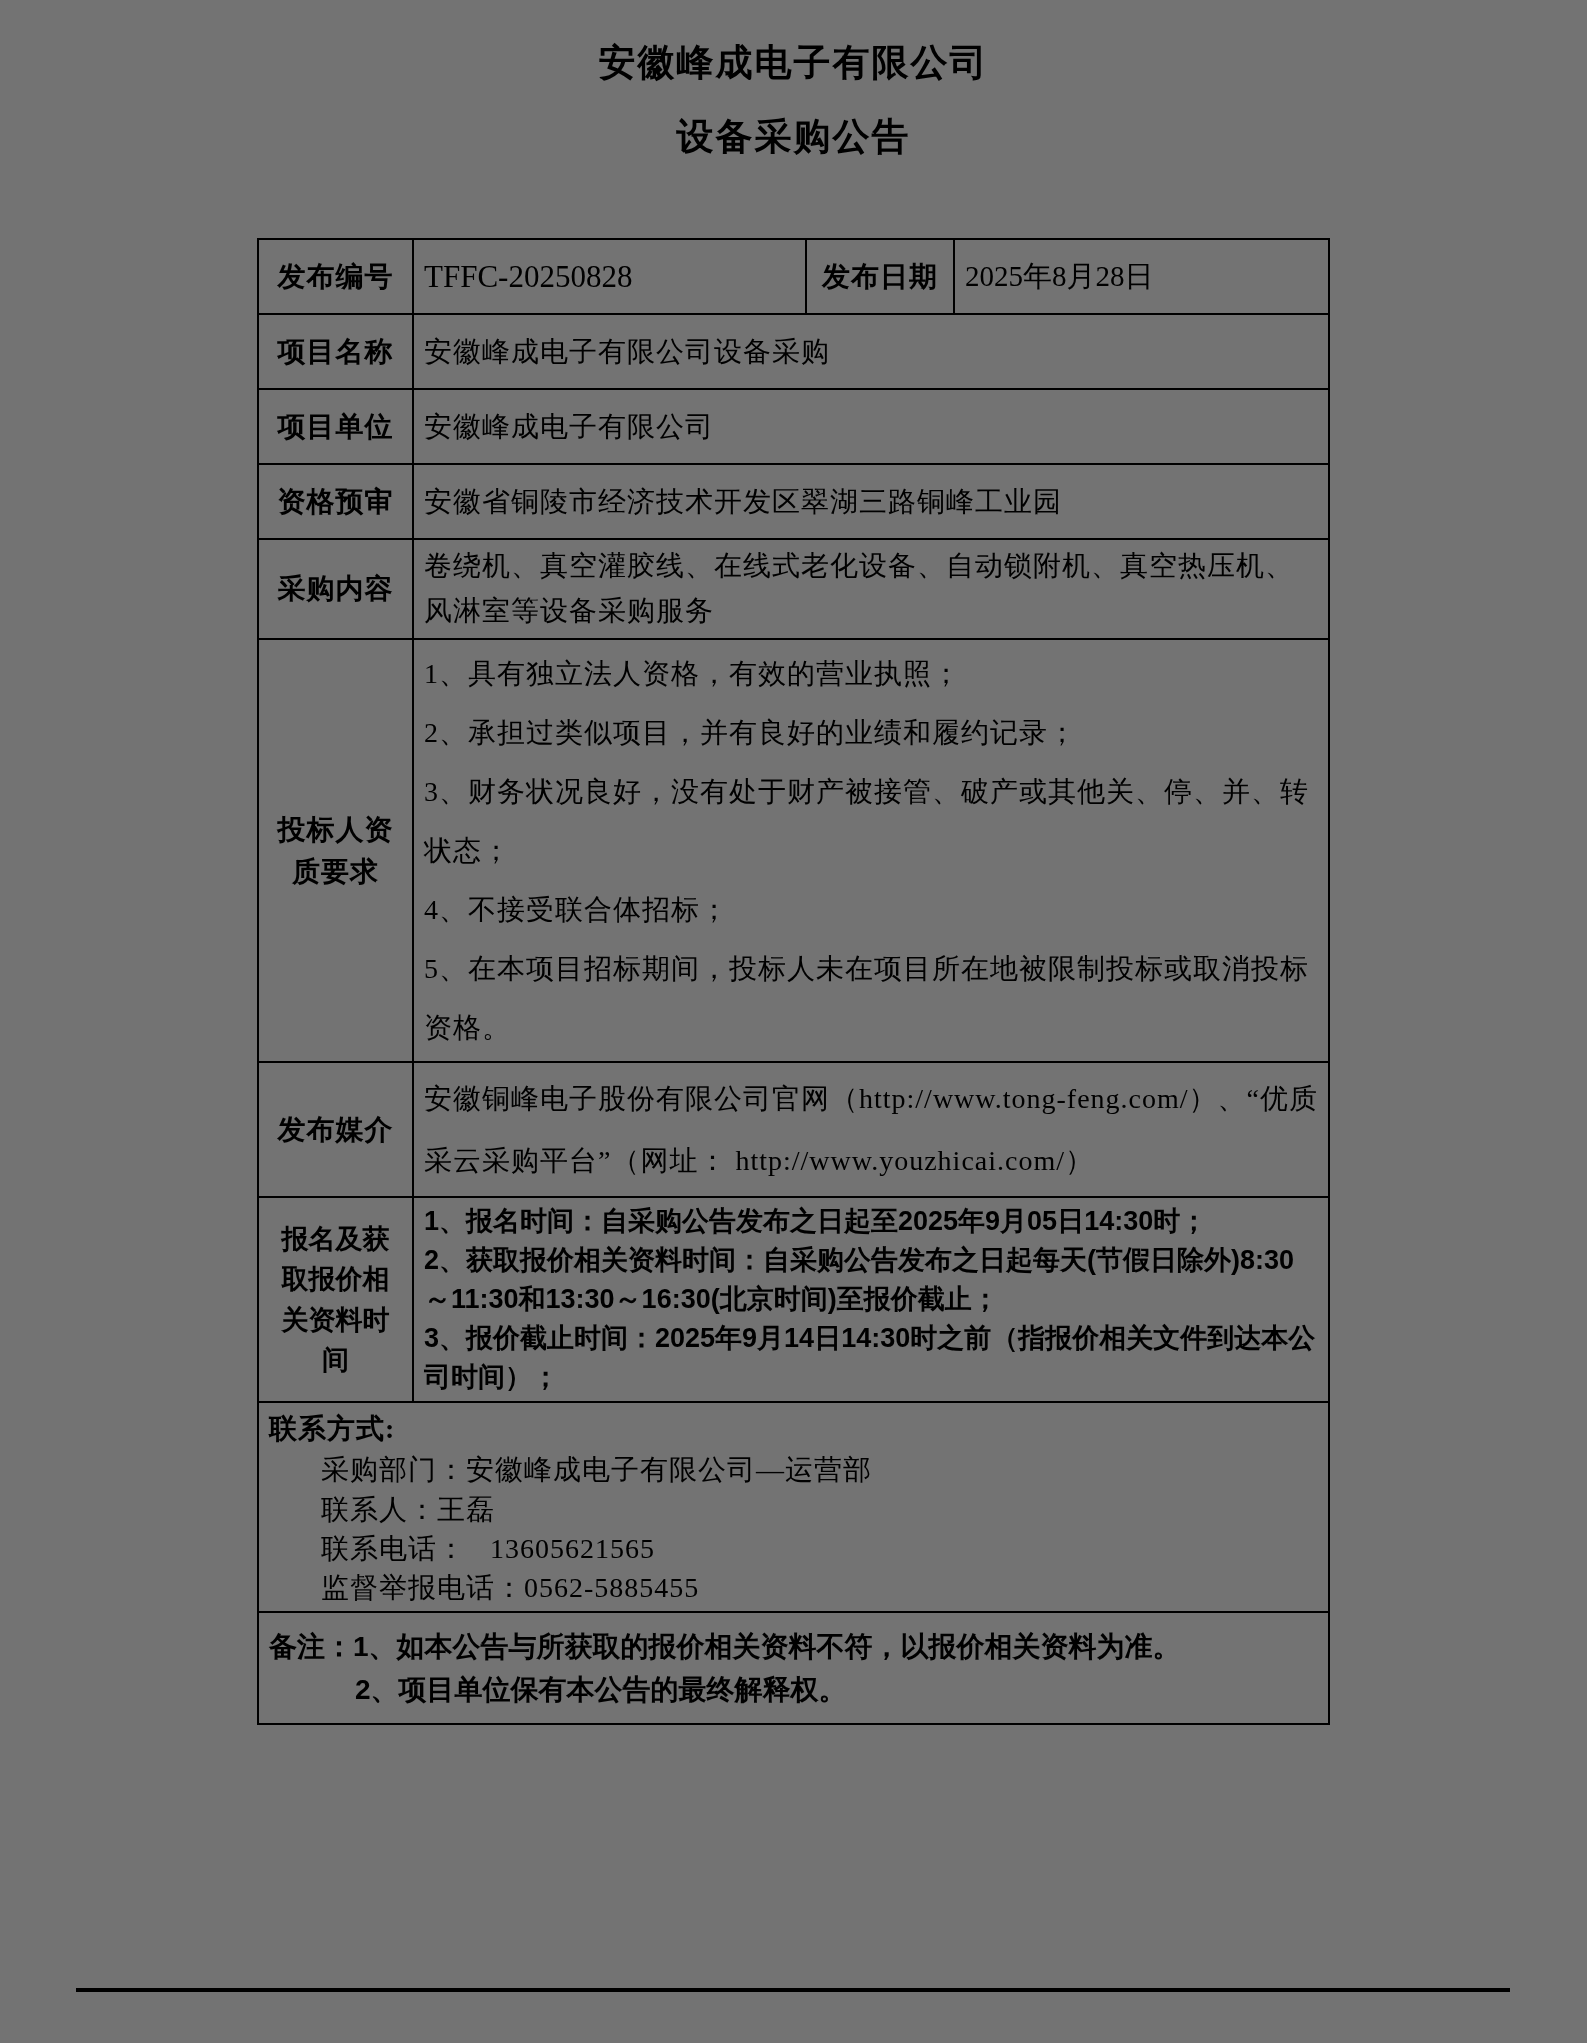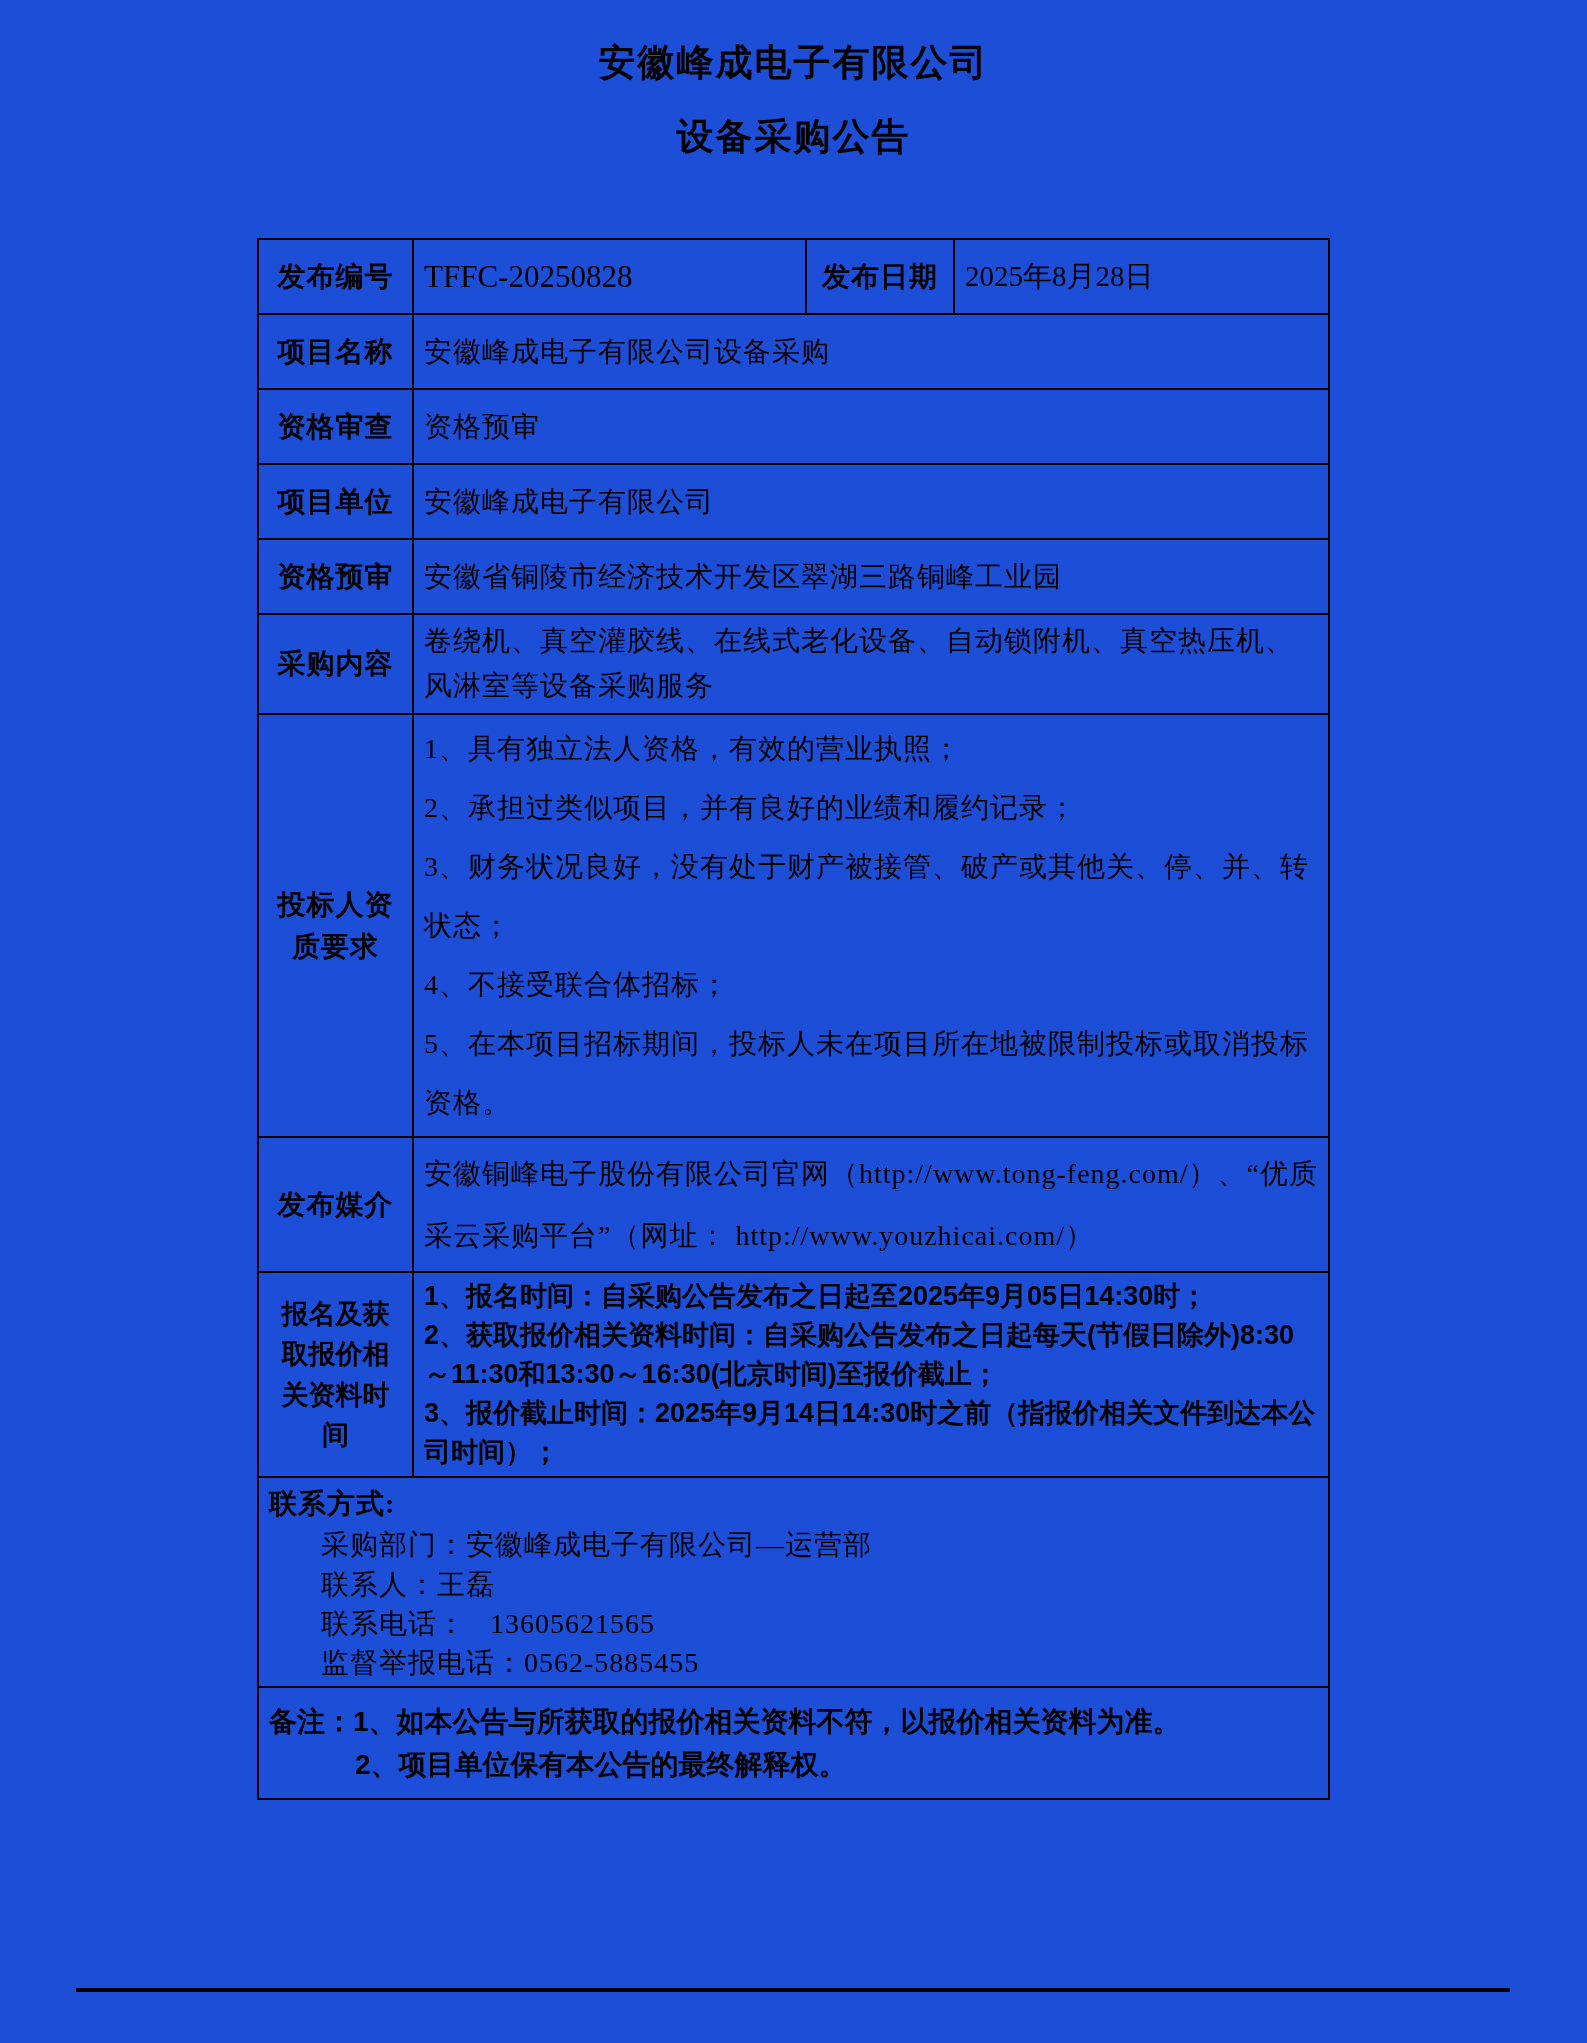--- a/index.html
+++ b/index.html
@@ -1,19 +1,19 @@
 <!DOCTYPE html>
 <html><head>
 <meta charset="utf-8">
 <style>
   html,body { margin:0; padding:0; background:#fff; }
   .page {
     position:relative;
     width:1587px; height:2043px;
-    background:#1d4ed8;
+    background:#737373;
     overflow:hidden;
     font-family:"Liberation Serif","DejaVu Serif",serif;
     color:#000;
   }
   .doc-title {
     position:absolute; top:38px; left:0; width:100%;
     text-align:center;
     font-family:"Liberation Sans","DejaVu Sans",sans-serif;
     font-weight:bold; font-size:37px; letter-spacing:2px;
   }
@@ -92,24 +92,20 @@
         <td class="val val-serial">TFFC-20250828</td>
         <td class="lbl">发布日期</td>
         <td class="val val-date">2025年8月28日</td>
       </tr>
 
       <tr class="r-std">
         <td class="lbl">项目名称</td>
         <td class="val" colspan="3">安徽峰成电子有限公司设备采购</td>
       </tr>
 
-      <tr class="r-std">
-        <td class="lbl">资格审查</td>
-        <td class="val" colspan="3">资格预审</td>
-      </tr>
 
       <tr class="r-std">
         <td class="lbl">项目单位</td>
         <td class="val" colspan="3">安徽峰成电子有限公司</td>
       </tr>
 
       <tr class="r-std">
         <td class="lbl">资格预审</td>
         <td class="val" colspan="3">安徽省铜陵市经济技术开发区翠湖三路铜峰工业园</td>
       </tr>

